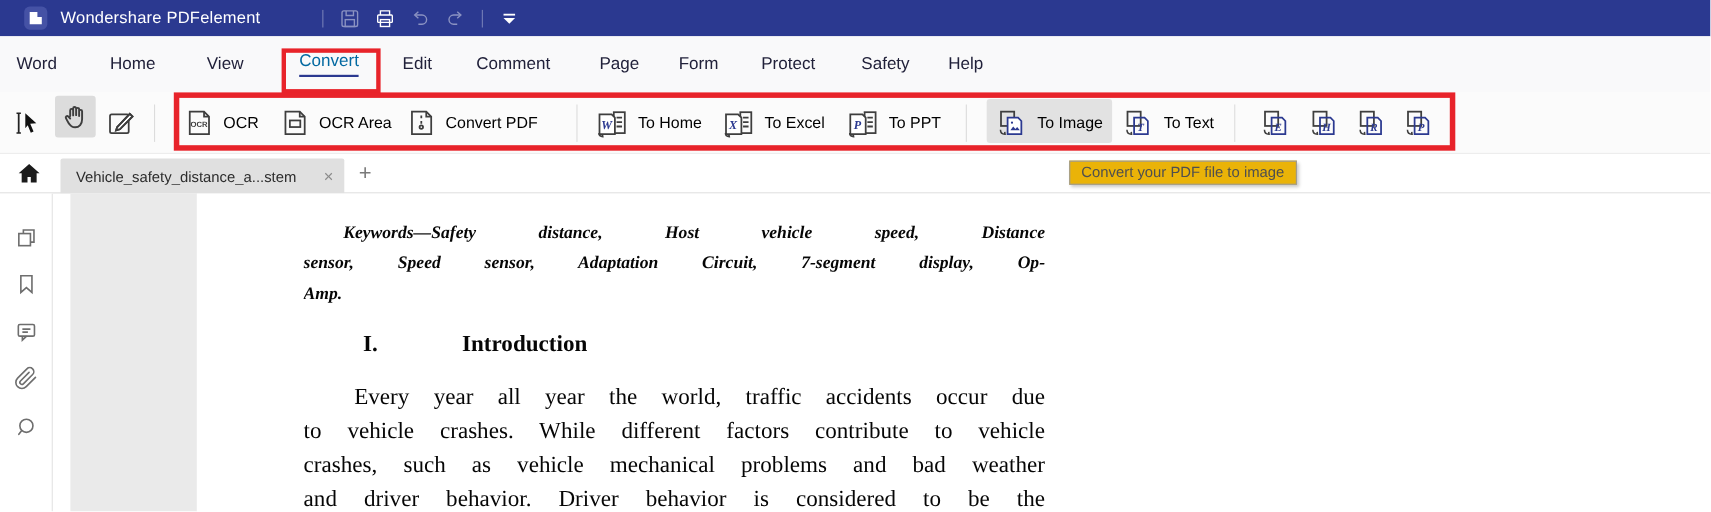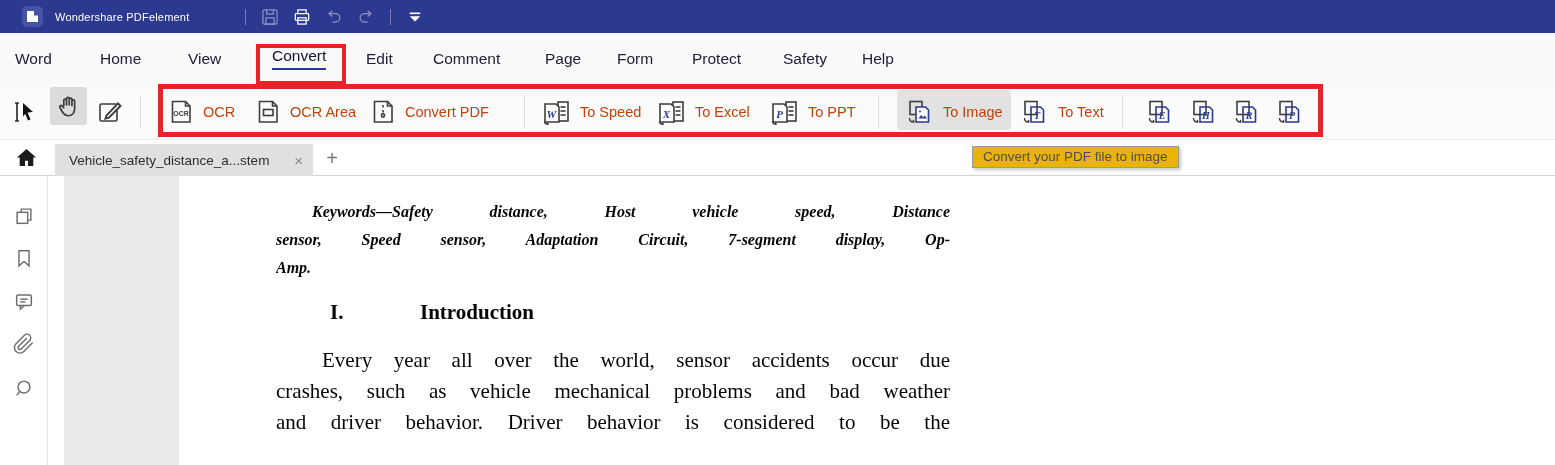--- a/index.html
+++ b/index.html
@@ -3,39 +3,39 @@
 <meta charset="utf-8">
 <style>
   * { margin:0; padding:0; box-sizing:border-box; }
   html,body { width:1555px; height:465px; overflow:hidden; font-family:"Liberation Sans",sans-serif; background:#fff; }
   #app { position:relative; width:1555px; height:465px; }
 
   
   .titlebar { position:absolute; left:0; top:0; width:100%; height:33px; background:#2b3990; display:flex; align-items:center; }
   .logo { width:21px; height:21px; margin-left:22px; border-radius:5px; background:#4552a5; position:relative; flex:0 0 auto; }
   .logo svg { position:absolute; left:0; top:0; }
-  .app-title { color:#ffffff; font-size:11px; margin-left:12px; letter-spacing:.2px; }
+  .app-title { color:#ffffff; font-size:15px; margin-left:12px; letter-spacing:.2px; }
   .tb-sep { width:1px; height:16px; background:rgba(255,255,255,.35); margin:0 8px; }
   .tb-ico { width:26px; height:24px; display:flex; align-items:center; justify-content:center; margin:0 3px; }
   .faded { opacity:.45; }
   .titlebar .spacer1 { width:48px; }
 
   
   .menubar { position:absolute; left:0; top:33px; width:100%; height:51px; background:#f9f9fa; }
   .menu-item { position:absolute; top:0; height:100%; display:flex; align-items:center; font-size:15.5px; color:#21213a; cursor:default; }
-  .menu-item.active span { color:#0f172a; border-bottom:2px solid #2b3990; padding-bottom:3px;text-align:center; }
+  .menu-item.active span { color:#0369a1; border-bottom:2px solid #2b3990; padding-bottom:3px;text-align:center; }
 
   
   .anno { position:absolute; border:4px solid #e8232a; background:transparent; z-index:40; pointer-events:none; }
   .anno-convert { left:256px; top:44px; width:90px; height:41px; }
   .anno-toolbar { left:158px; top:84px; width:1165px; height:53px; border-width:5px; }
 
   
   .toolbar { position:absolute; left:0; top:84px; width:100%; height:56px; background:#fbfbfb; border-bottom:1px solid #ededed; }
-  .tool-btn { position:absolute; top:0; height:100%; display:flex; align-items:center; gap:8px; font-size:14.5px; color:#c2410c; cursor:default; }
+  .tool-btn { position:absolute; top:0; height:100%; display:flex; align-items:center; gap:8px; font-size:14.5px; color:#000000; cursor:default; }
   .tool-btn .bg { position:absolute; left:-8px; right:-8px; top:6px; bottom:9px; background:#e2e2e2; border-radius:3px; z-index:0; }
   .tool-btn > * { position:relative; z-index:1; }
   .v-sep { position:absolute; top:11px; width:1px; height:34px; background:#dcdcdc; }
   .hand-btn { position:absolute; left:50px; top:3px; width:37px; height:38px; background:#dcdcdc; border-radius:3px; display:flex; align-items:center; justify-content:center; }
   .plain-ico { position:absolute; top:0; height:100%; display:flex; align-items:center; }
 
   
   .tabbar { position:absolute; left:0; top:140px; width:100%; height:36px; background:#ffffff; border-bottom:1px solid #d2d2d2; }
   .home-btn { position:absolute; left:12px; top:5px; width:28px; height:26px; display:flex; align-items:center; justify-content:center; }
   .doc-tab { position:absolute; left:55px; top:4px; width:258px; height:32px; background:#e0e0e0; display:flex; align-items:center; padding:0 10px 0 14px; font-size:13.5px; color:#2c2c2c; border-radius:2px 2px 0 0; }
@@ -219,21 +219,21 @@
           <g class="ic-dark">
             <rect x="18" y="4" width="10" height="19"></rect>
             <line x1="20.5" y1="9" x2="25.5" y2="9"></line>
             <line x1="20.5" y1="13" x2="25.5" y2="13"></line>
             <line x1="20.5" y1="17" x2="25.5" y2="17"></line>
             <path d="M5 6 h11 l3 3 v15 H5 z" fill="#fff"></path>
             <path d="M4.5 23 q0 3.2 3.5 3.2 M6.2 26.2 l1.8 0 -0.3 -1.8" stroke-width="1.4"></path>
           </g>
           <text x="11.5" y="19.5" font-size="11" text-anchor="middle" class="ltr">W</text>
         </svg>
-      <span>To Speed</span>
+      <span>To Home</span>
     </div>
     <div class="tool-btn" style="left:655px">
       <svg width="32" height="28" viewBox="0 0 32 28">
           <g class="ic-dark">
             <rect x="18" y="4" width="10" height="19"></rect>
             <line x1="20.5" y1="9" x2="25.5" y2="9"></line>
             <line x1="20.5" y1="13" x2="25.5" y2="13"></line>
             <line x1="20.5" y1="17" x2="25.5" y2="17"></line>
             <path d="M5 6 h11 l3 3 v15 H5 z" fill="#fff"></path>
             <path d="M4.5 23 q0 3.2 3.5 3.2 M6.2 26.2 l1.8 0 -0.3 -1.8" stroke-width="1.4"></path>
@@ -386,21 +386,22 @@
         <div class="p-kw">
             <div class="tline indent">Keywords—Safety distance, Host vehicle speed, Distance</div>
             <div class="tline">sensor, Speed sensor, Adaptation Circuit, 7-segment display, Op-</div>
             <div class="tline noj">Amp.</div>
           </div>
         <div class="heading">
           <span class="h-num">I.</span>
           <span class="h-title">Introduction</span>
         </div>
         <div class="p-intro">
-            <div class="tline indent">Every year all over the world, sensor accidents occur due</div>
+            <div class="tline indent">Every year all year the world, traffic accidents occur due</div>
+            <div class="tline">to vehicle crashes. While different factors contribute to vehicle</div>
             <div class="tline">crashes, such as vehicle mechanical problems and bad weather</div>
             <div class="tline">and driver behavior. Driver behavior is considered to be the</div>
           </div>
       </div>
       <div class="col-right">
         
         
       </div>
     </div>
   </div>

